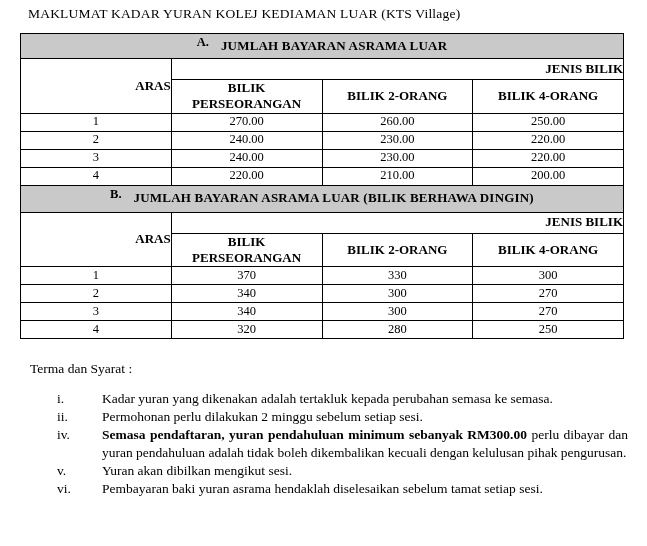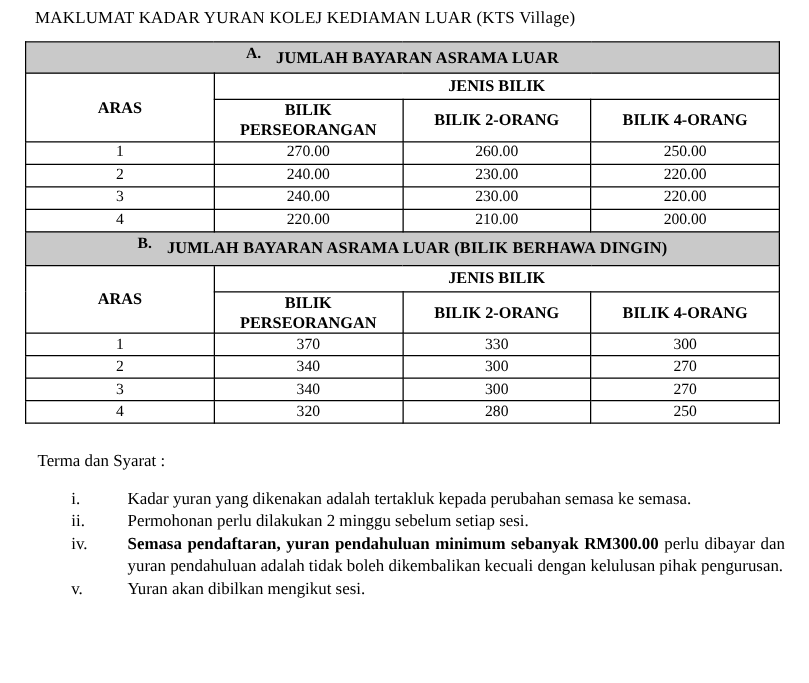--- a/index.html
+++ b/index.html
@@ -54,21 +54,21 @@
     top: -4px;
     margin-right: 12px;
     font-size: 12.5px;
   }
   .sec-title {
     font-weight: bold;
     font-size: 13px;
     letter-spacing: 0.2px;
     text-align: center;
   }
-  tr.jenis-row td { height: 20px; font-weight: bold; font-size: 13px; }
+  tr.jenis-row td { height: 20px; font-weight: bold; font-size: 13px; text-align: right; }
   td.aras-cell { font-weight: bold; font-size: 13px; }
   tr.names-row td {
     height: 31px;
     font-weight: bold;
     font-size: 13px;
     padding: 0 14px;
   }
   tr.data-row td { height: 17px; }
   .terms {
     position: absolute;
@@ -204,15 +204,19 @@
     <div class="term-item">
       <div class="term-num">iv.</div>
       <div class="term-text justify"><span class="term-bold">Semasa pendaftaran, yuran pendahuluan minimum sebanyak RM300.00</span><span> perlu dibayar dan yuran pendahuluan adalah tidak boleh dikembalikan kecuali dengan kelulusan pihak pengurusan.</span></div>
     </div>
 
     <div class="term-item">
       <div class="term-num">v.</div>
       <div class="term-text">Yuran akan dibilkan mengikut sesi.</div>
     </div>
 
+    <div class="term-item">
+      <div class="term-num">vi.</div>
+      <div class="term-text">Pembayaran baki yuran asrama hendaklah diselesaikan sebelum tamat setiap sesi.</div>
+    </div>
   </div>
 
 </div>
 
 </body></html>

